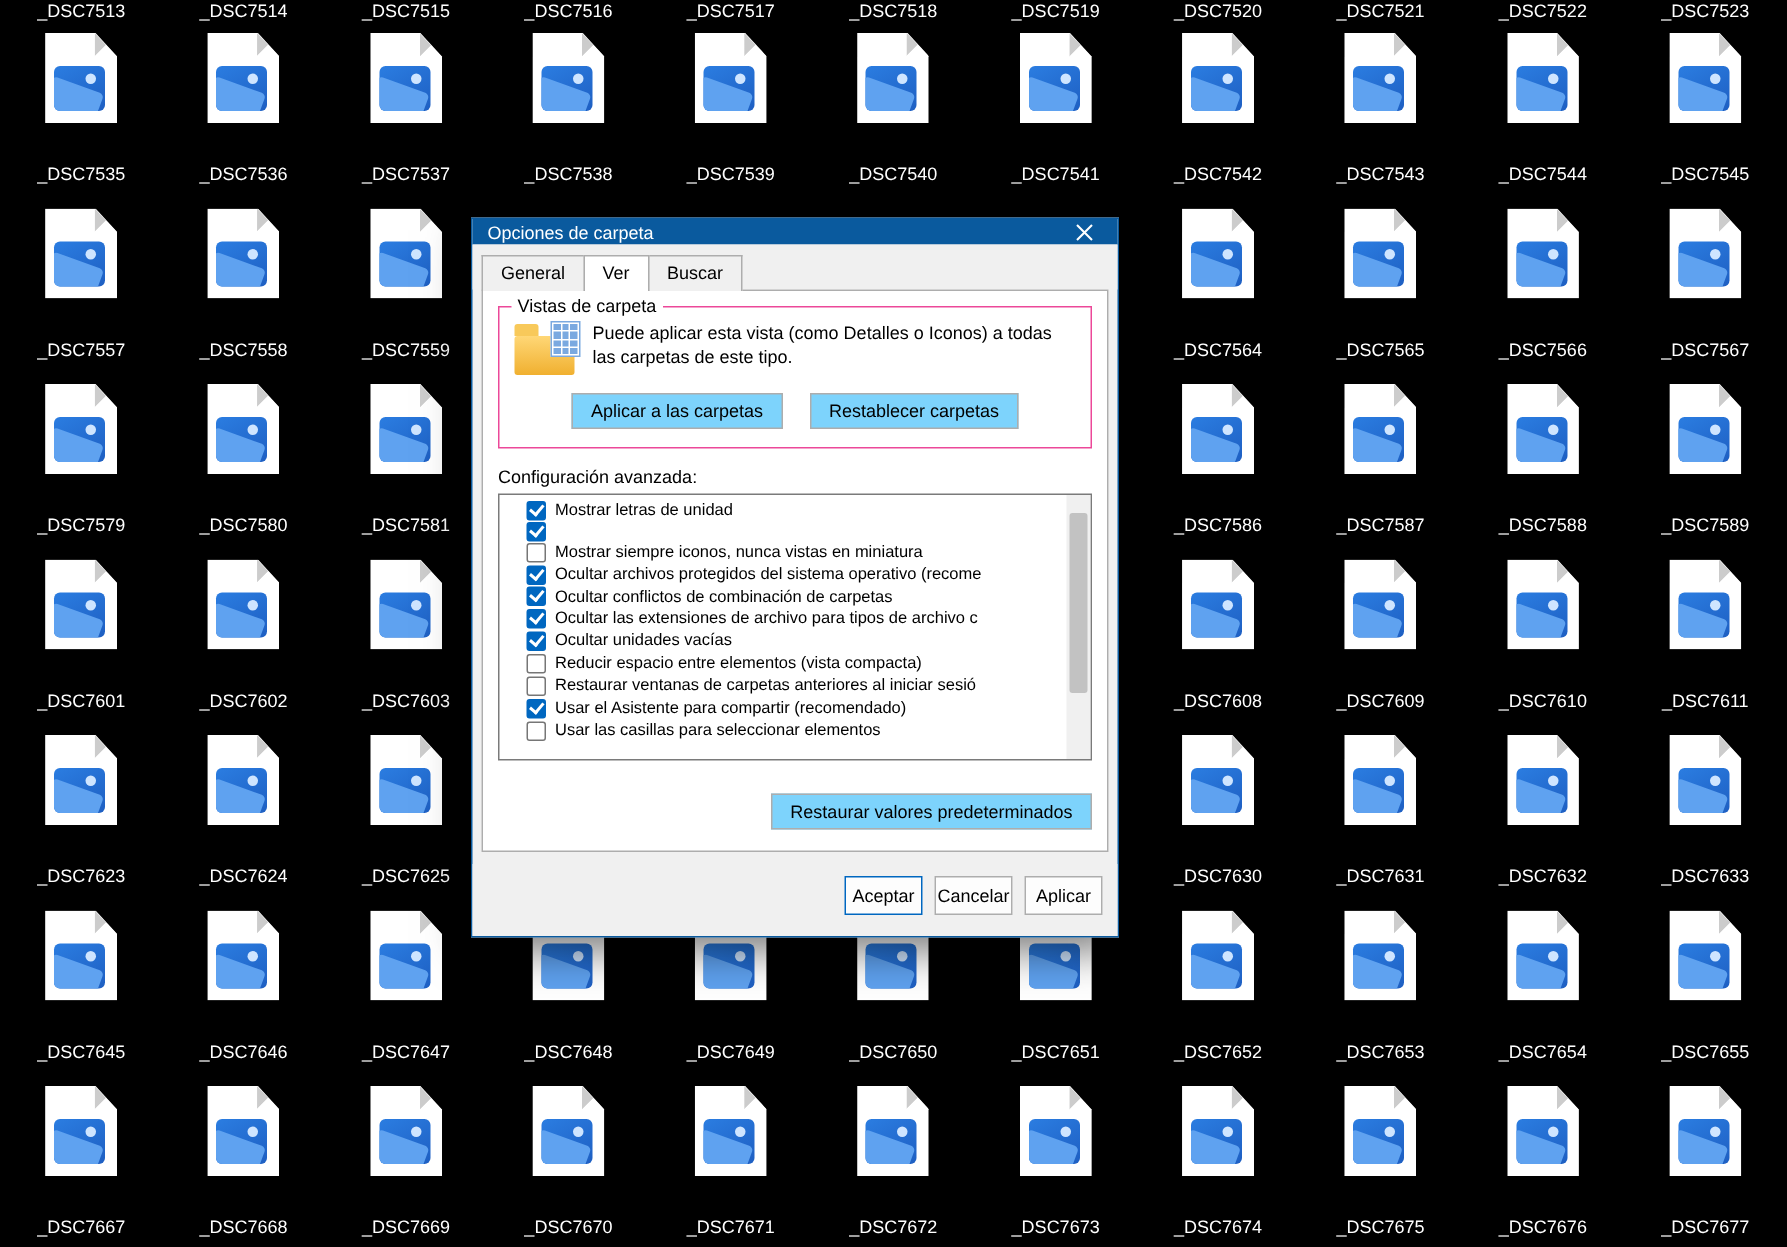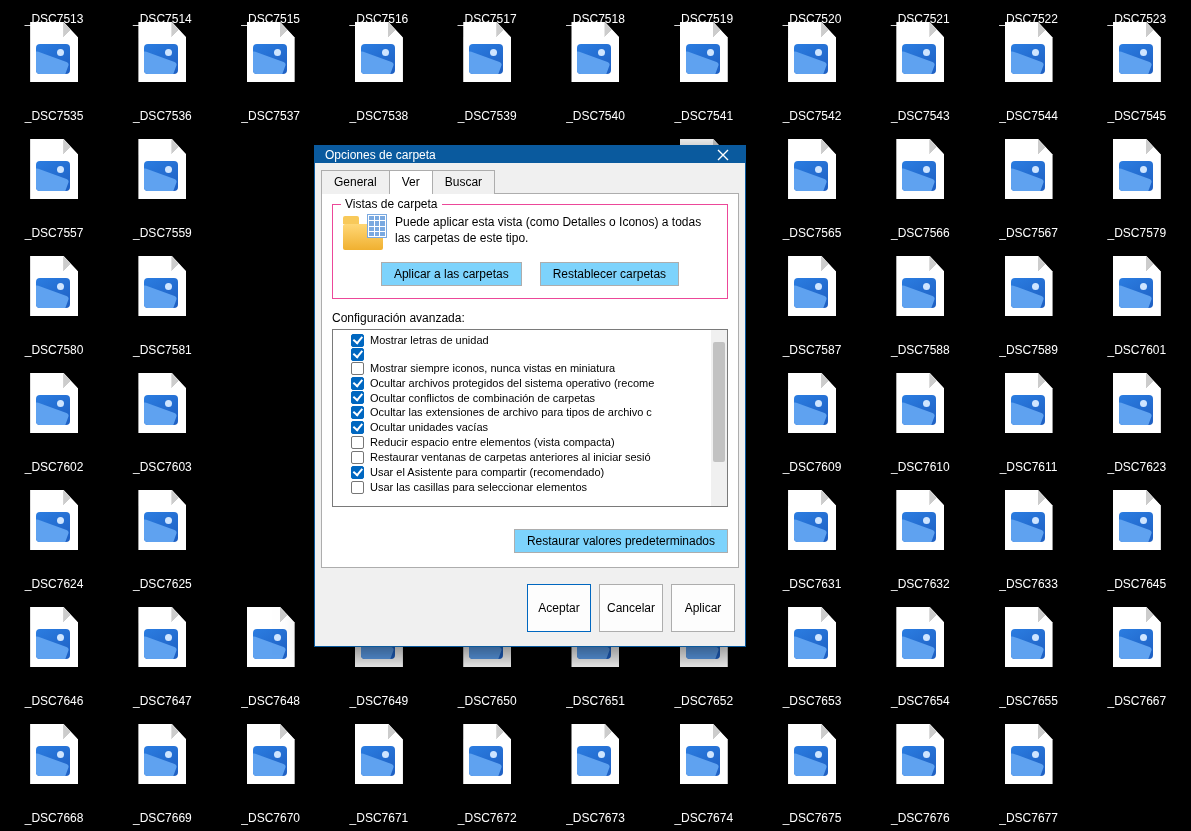--- a/index.html
+++ b/index.html
@@ -73,21 +73,21 @@
     transform: rotate(20deg);
     border-radius: 3px;
   }
   .file-label {
     margin-top: 27px;
     color: #fff;
     font-size: 12px;
     text-align: center;
     width: 100%;
   }
-  .file.row0 .file-label { margin-top: 12px; }
+  .file.row0 .file-label { margin-top: 0; }
   .file.row0 { height: 18px; padding-top: 0; }
 
   
   .dialog {
     position: absolute;
     left: 314px;
     top: 145px;
     width: 432px;
     background: #f0f0f0;
     color: #000;
@@ -253,23 +253,23 @@
   .bottom-row {
     background: #f0f0f0;
     display: flex;
     justify-content: flex-end;
     gap: 8px;
     padding: 8px 10px 14px;
   }
   .btn-sm {
     background: #fdfdfd;
     border: 1px solid #adadad;
-    padding: 16px 0;
+    padding: 5px 0;
     font-size: 12px;
-    width: 64px;
+    width: 52px;
     text-align: center;
   }
   .btn-sm.primary {
     border: 1px solid #0067c0;
   }
   .btn-sm.disabled {
     color: #000000;
   }
 </style>
 </head>
@@ -397,20 +397,28 @@
       </div>
       <div class="file-label">_DSC7545</div>
     </div>
     <div class="file">
       <div class="file-icon">
         <div class="page"></div>
         <div class="fold"></div>
         <div class="img-badge"></div>
       </div>
       <div class="file-label">_DSC7557</div>
+    </div>
+    <div class="file">
+      <div class="file-icon">
+        <div class="page"></div>
+        <div class="fold"></div>
+        <div class="img-badge"></div>
+      </div>
+      <div class="file-label">_DSC7558</div>
     </div>
     <div class="file">
       <div class="file-icon">
         <div class="page"></div>
         <div class="fold"></div>
         <div class="img-badge"></div>
       </div>
       <div class="file-label">_DSC7559</div>
     </div>
     <div class="file" style="visibility: hidden;">

